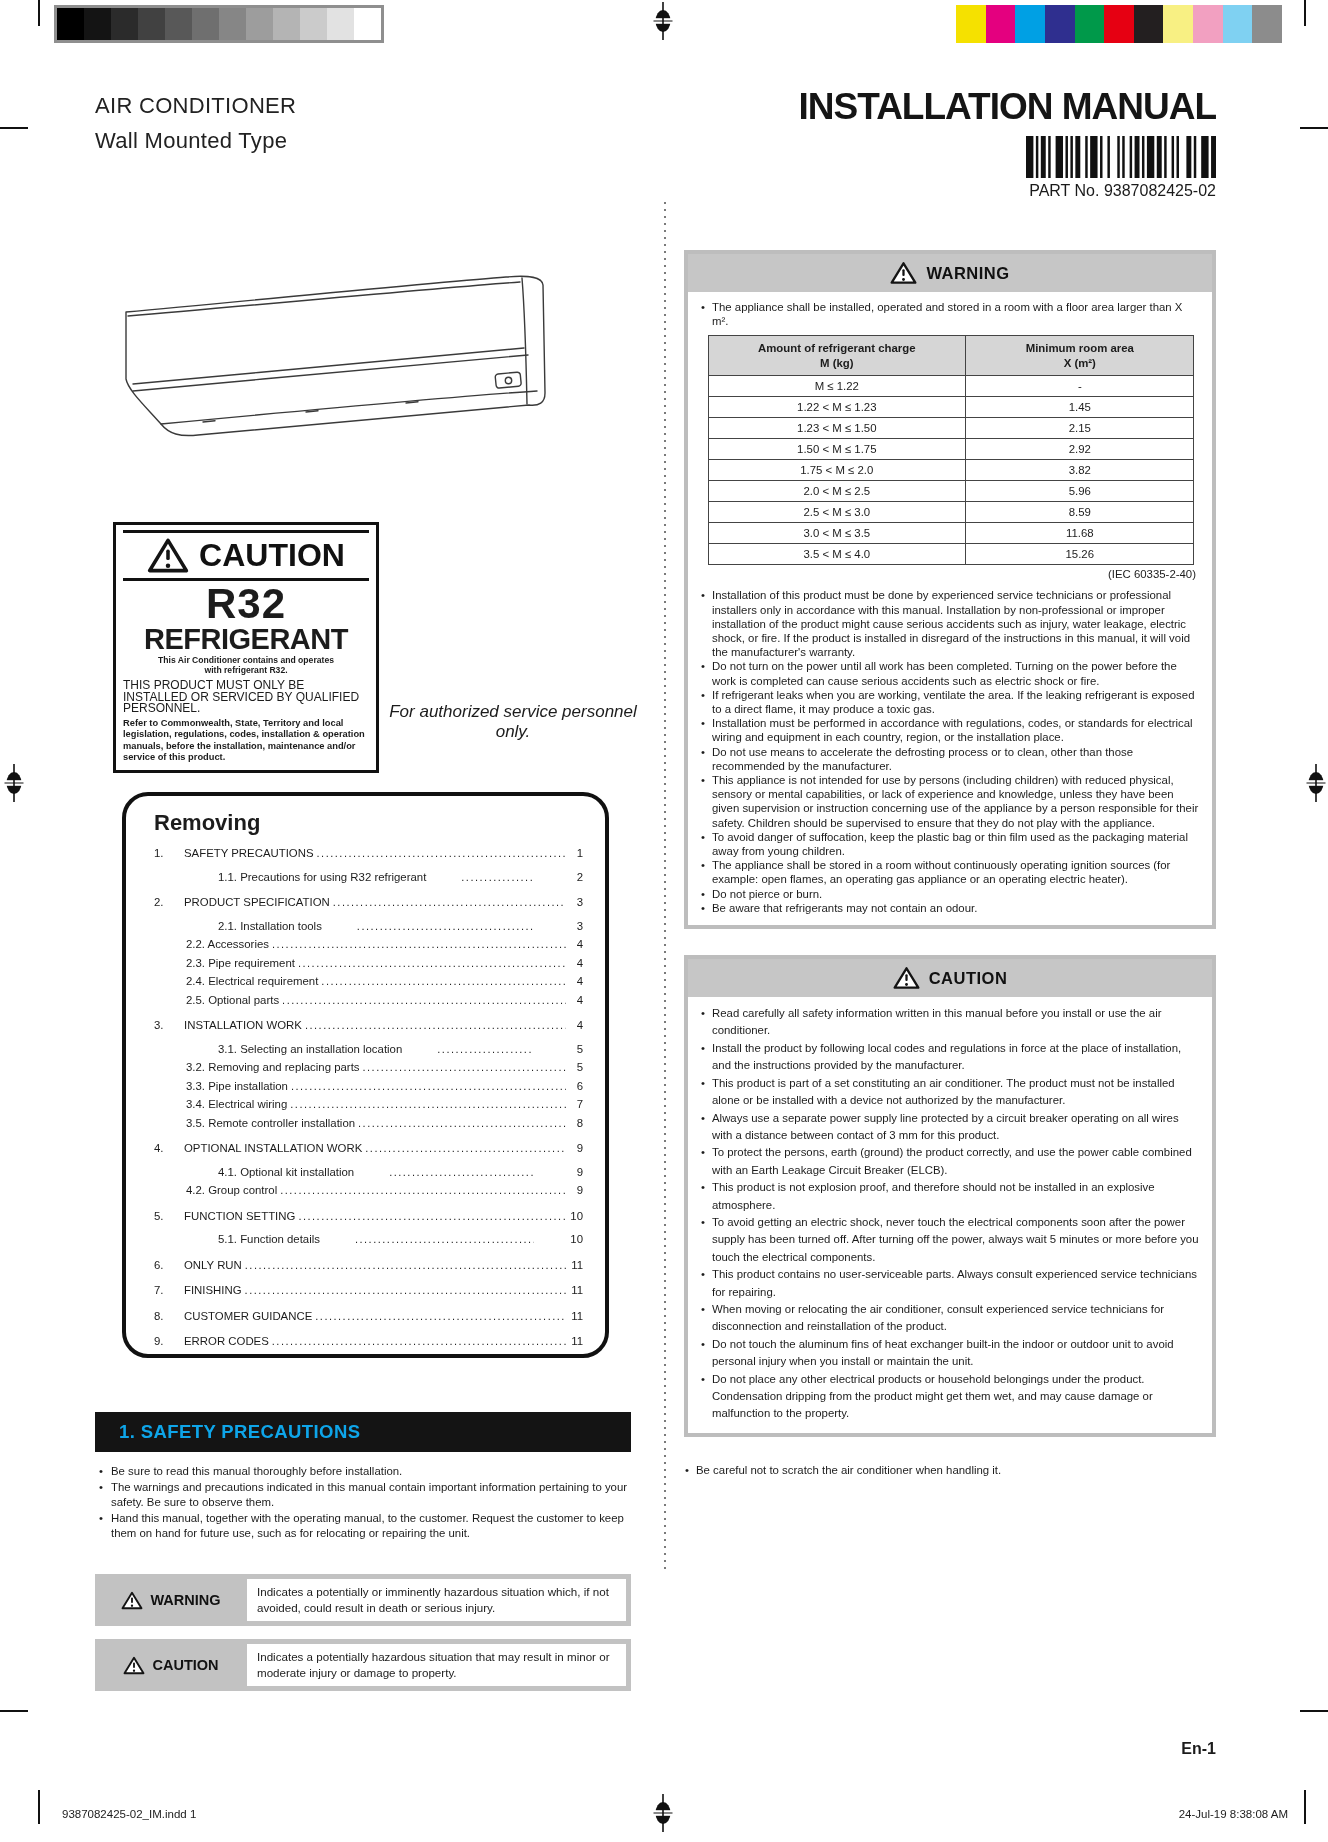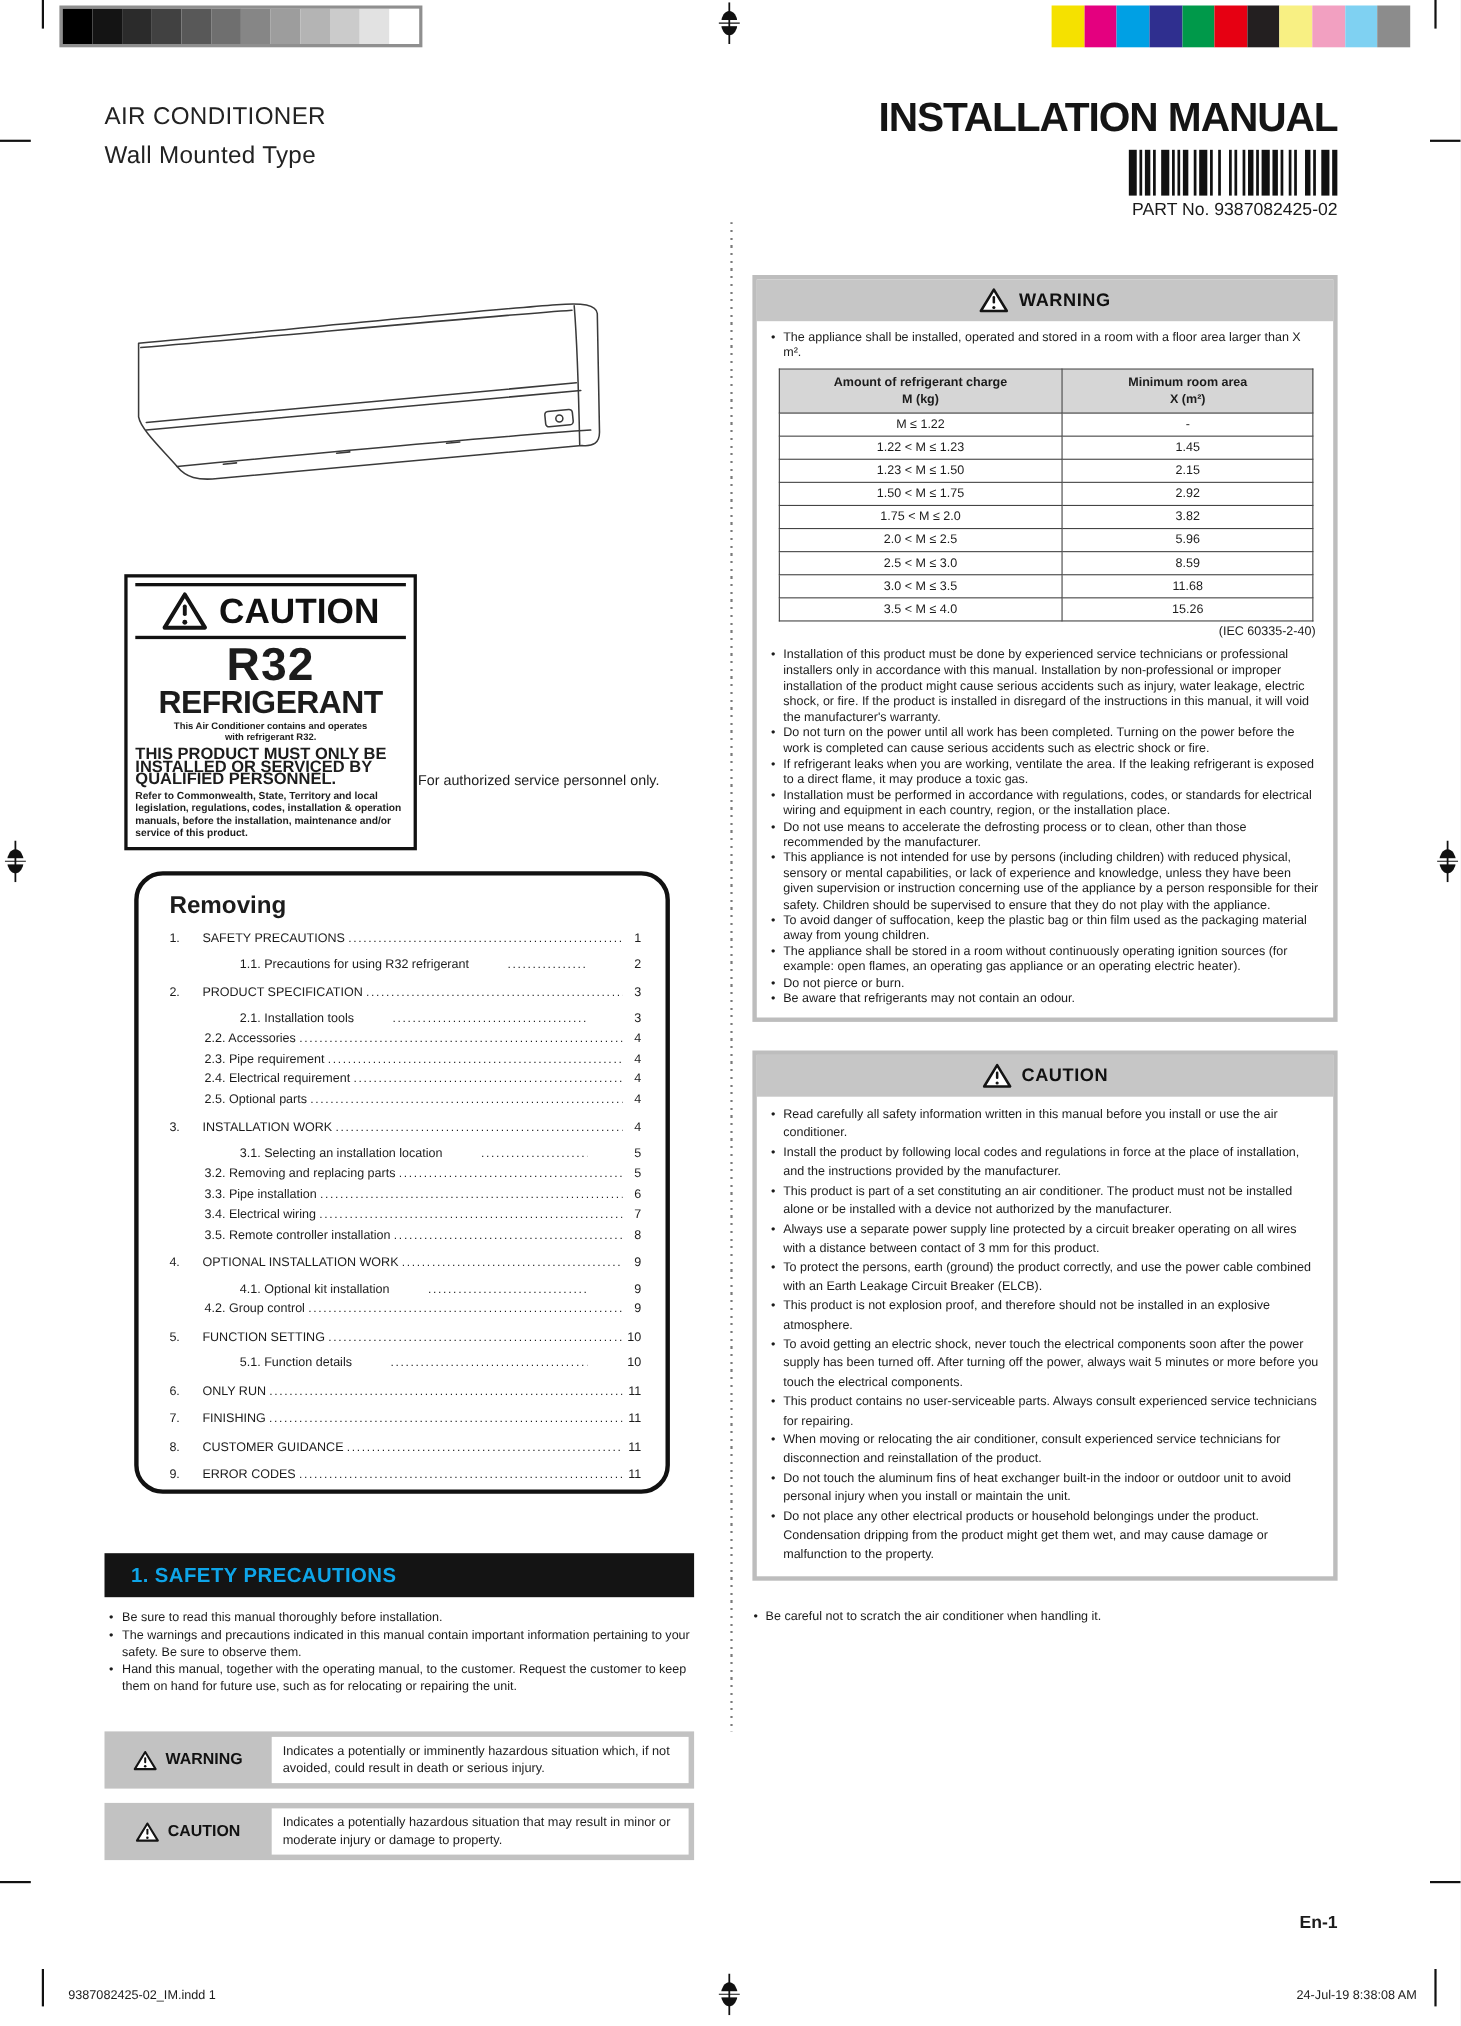--- a/index.html
+++ b/index.html
@@ -36,23 +36,23 @@
   
   .ac-draw{position:absolute;left:108px;top:255px;}
   .r32-box{position:absolute;left:113px;top:522px;width:266px;box-sizing:border-box;
            border:3px solid #111;padding:3px 7px 6px;text-align:center;background:#fff;}
   .r32-rule{height:3px;background:#111;margin:2px 0;}
   .r32-caution-row{display:flex;align-items:center;justify-content:center;gap:10px;
                    padding:2px 0;font-size:32px;font-weight:bold;color:#111;}
   .r32-code{font-size:42px;font-weight:bold;line-height:42px;margin-top:2px;letter-spacing:1px;}
   .r32-word{font-size:29px;font-weight:bold;line-height:28px;letter-spacing:-.5px;}
   .r32-contains{font-size:8.6px;font-weight:bold;line-height:10px;margin-top:2px;}
-  .r32-qualified{font-size:15px;font-weight:bold;line-height:11.5px;text-align:left;margin-top:5px;}
+  .r32-qualified{font-size:12px;font-weight:normal;line-height:11.5px;text-align:left;margin-top:5px;}
   .r32-refer{font-size:9.3px;font-weight:bold;line-height:11.5px;text-align:left;margin-top:3px;}
-  .service-note{position:absolute;left:380px;top:702px;width:266px;text-align:left;font-size:13px;}
+  .service-note{position:absolute;left:380px;top:702px;width:266px;text-align:center;font-size:17px;font-style:italic;}
 
   .contents-box{position:absolute;left:122px;top:792px;width:487px;height:566px;box-sizing:border-box;
                 border:4px solid #111;border-radius:26px;padding:14px 22px 10px 28px;}
   .contents-title{font-size:22px;font-weight:bold;margin-bottom:8px;}
   .toc-row{display:flex;align-items:baseline;font-size:11.4px;line-height:18.5px;}
   .toc-row.level1{margin-top:7px;}
   .toc-row.group-start{margin-top:5px;gap:32px;}
   .toc-num{width:30px;flex:none;}
   .level2 .toc-num{width:32px;}
   .toc-label{flex:none;padding-right:3px;white-space:nowrap;}

